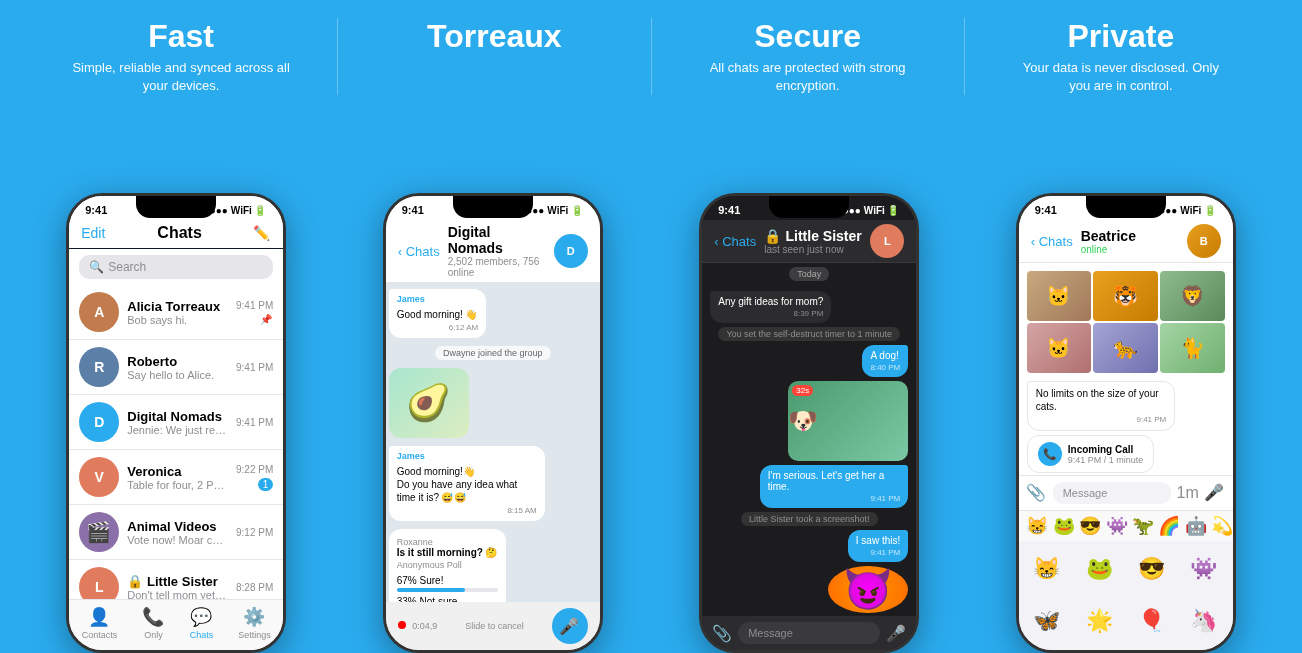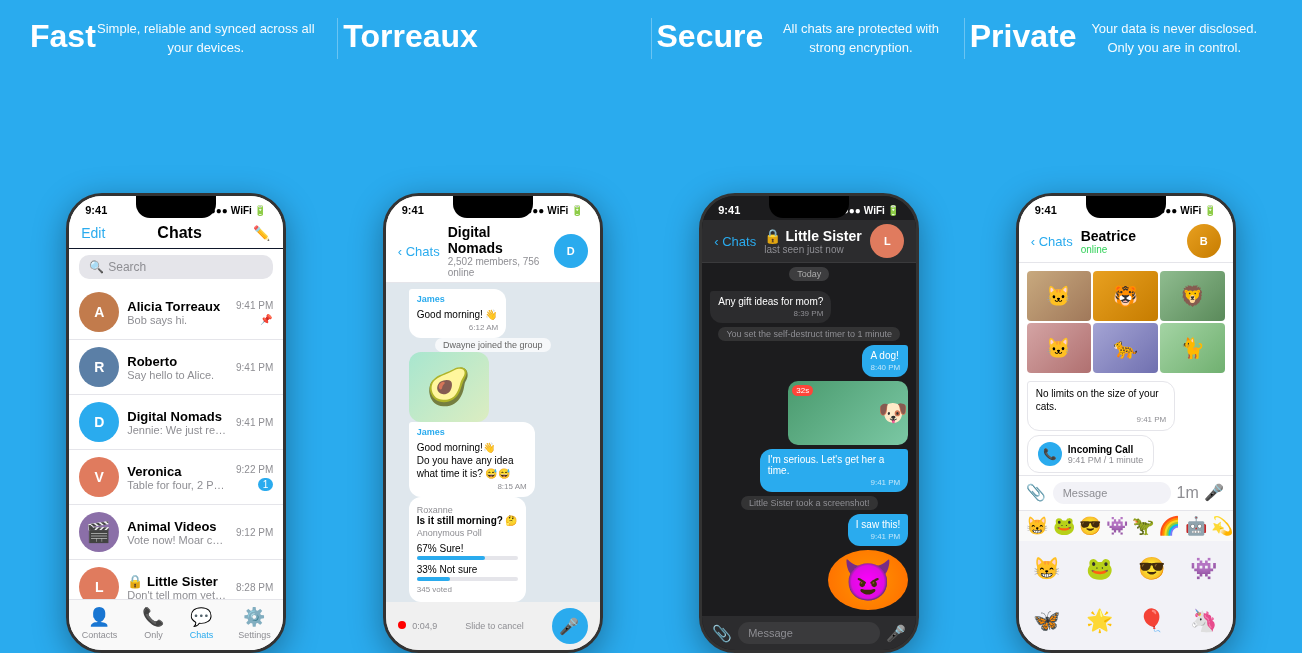--- a/index.html
+++ b/index.html
@@ -16,21 +16,21 @@
     .header-row {
       display: flex;
       justify-content: space-around;
       padding: 18px 30px 8px;
       text-align: center;
     }
 
     .header-col {
       flex: 1;
       display: flex;
-      flex-direction: row;
+      flex-direction: column;
       align-items: center;
     }
 
     .header-title {
       font-size: 32px;
       font-weight: 800;
       color: white;
       margin-bottom: 4px;
     }
 
@@ -172,24 +172,24 @@
     }
     .back-btn { color: #2AABEE; font-size: 13px; }
     .chat-header-info { flex: 1; }
     .chat-header-name { font-size: 14px; font-weight: 700; }
     .chat-header-sub { font-size: 10px; color: #8e8e93; }
     .chat-avatar-sm { width: 34px; height: 34px; border-radius: 50%; background: #2AABEE; display: flex; align-items: center; justify-content: center; color: white; font-size: 11px; font-weight: 700; }
 
     .chat-messages {
       flex: 1;
       overflow: hidden;
-      padding: 6px 23px;
+      padding: 6px 3px;
       display: flex;
       flex-direction: column;
-      gap: 0;
+      gap: 8px;
       background: #dfe7ed;
     }
 
     .msg-bubble {
       max-width: 75%;
       padding: 5px 8px;
       border-radius: 12px;
       font-size: 10px;
       line-height: 1.3;
       position: relative;
@@ -264,26 +264,26 @@
       display: flex;
       flex-direction: column;
       gap: 4px;
       background: #1c1c1e;
     }
     .msg-in-dark { background: #2c2c2e; color: white; align-self: flex-start; border-radius: 12px; border-top-left-radius: 3px; padding: 5px 8px; max-width: 75%; font-size: 10px; }
     .msg-out-dark { background: #2AABEE; color: white; align-self: flex-end; border-radius: 12px; border-top-right-radius: 3px; padding: 5px 8px; max-width: 75%; font-size: 10px; }
 
     .video-thumb {
       width: 120px;
-      height: 64px;
+      height: 80px;
       background: linear-gradient(135deg, #4a9a6e, #7bc8a4);
       border-radius: 10px;
       display: flex;
       align-items: center;
-      justify-content: flex-end;
+      justify-content: flex-start;
       font-size: 24px;
       align-self: flex-end;
       position: relative;
     }
     .timer-badge {
       position: absolute;
       top: 4px;
       left: 4px;
       background: #ff453a;
       color: white;

